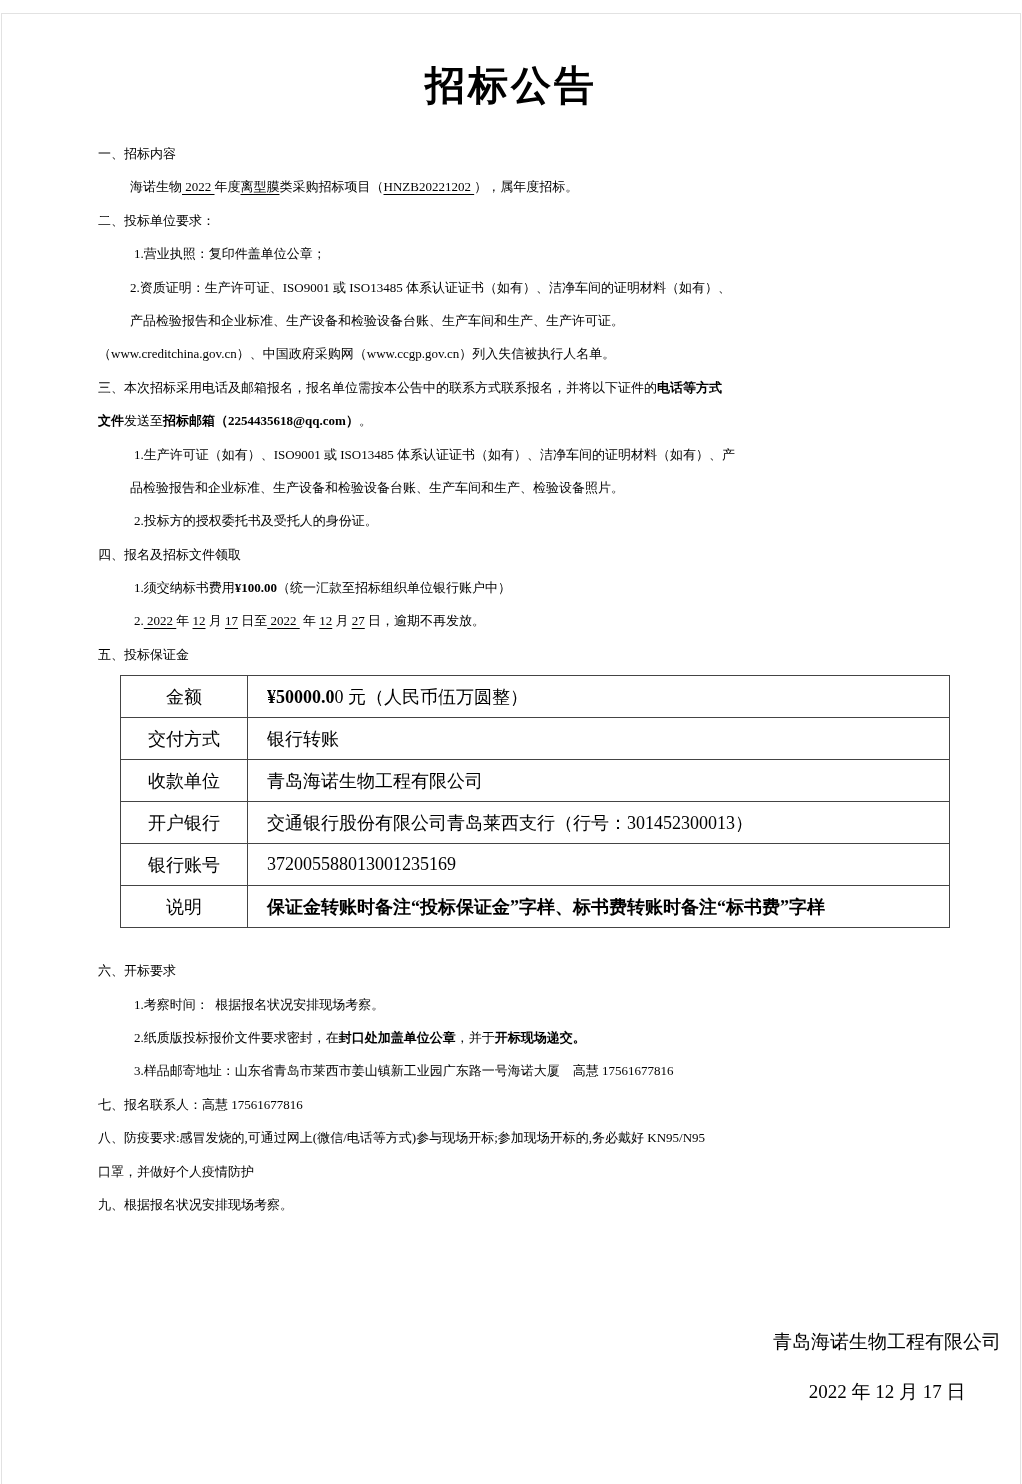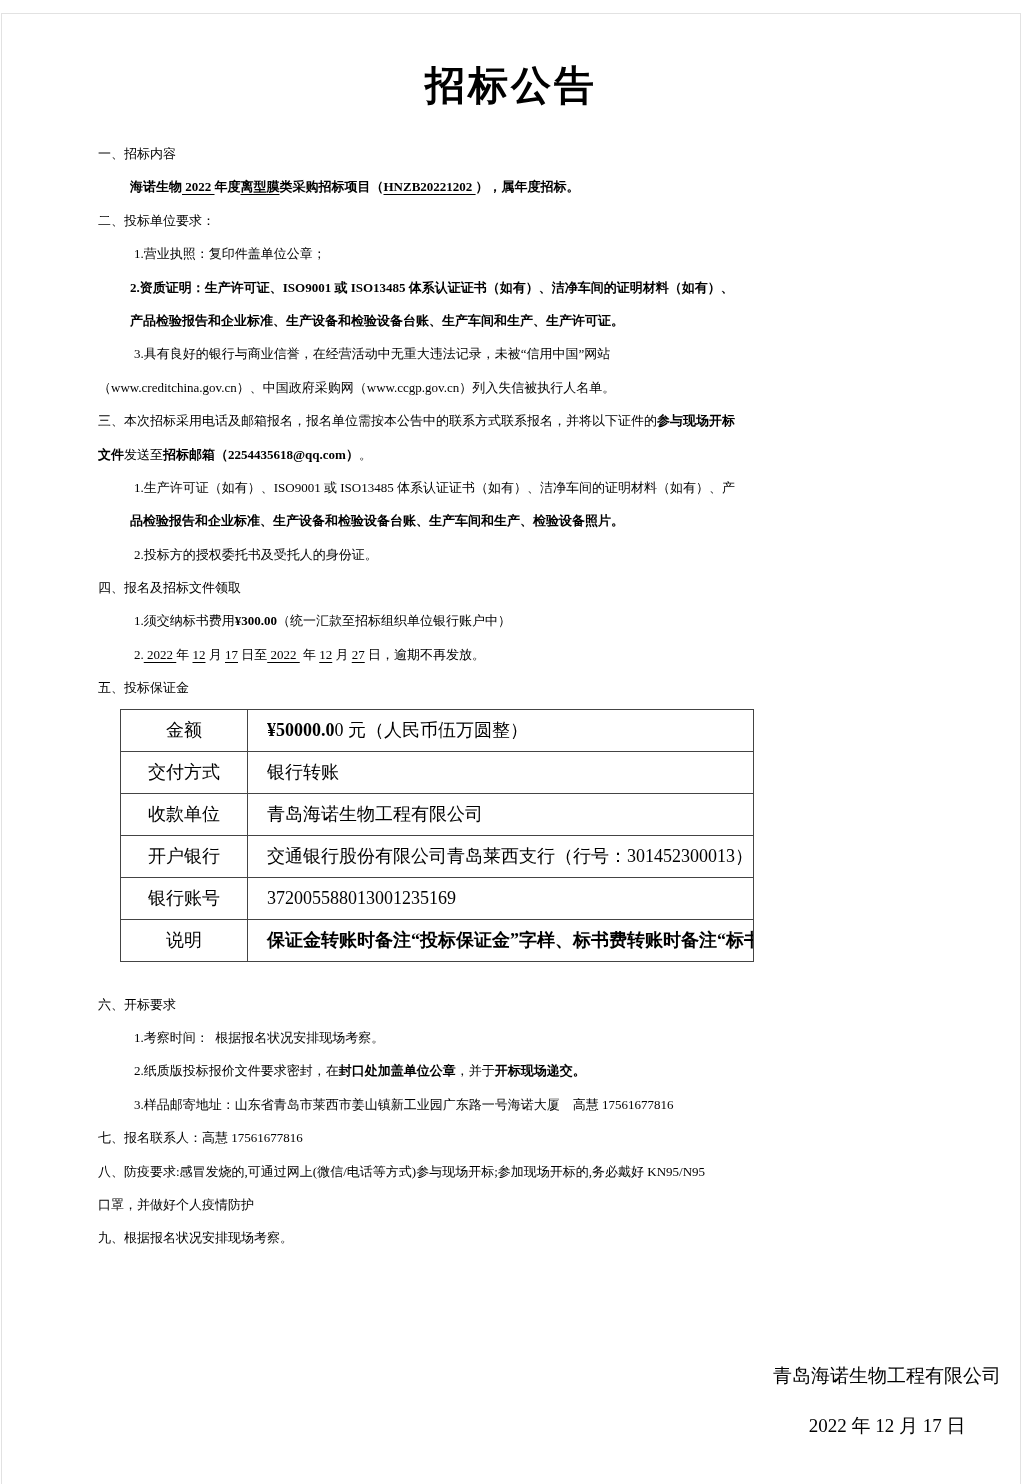--- a/index.html
+++ b/index.html
@@ -25,29 +25,29 @@
   }
   .content { padding:0 96px; }
   .content .first { margin-top:23px; }
   .line {
     font-size:13px;
     height:33.4px;
     line-height:33.4px;
     white-space:pre;
     overflow:visible;
   }
-  .ind1 { padding-left:32px;font-weight:bold; }
+  .ind1 { padding-left:32px; }
   .ind2 { padding-left:36px; }
   .b { font-weight:bold; }
   .u { text-decoration:underline; text-underline-offset:3px; }
 
   table.bond {
     border-collapse:collapse;
     margin:4px 0 0 22px;
-    width:634px;
+    width:830px;
     table-layout:fixed;
   }
   table.bond td {
     border:1px solid #444;
     height:39px;
     font-size:18px;
     vertical-align:middle;
     white-space:pre;
     overflow:hidden;
   }
@@ -71,29 +71,28 @@
 <div class="page">
   <div class="doc-title">招标公告</div>
 
   <div class="content">
     <div class="line first"><span>一、招标内容</span></div>
     <div class="line ind1"><span>海诺生物</span><span class="u"> 2022 </span><span>年度</span><span class="u">离型膜</span><span>类采购招标项目（</span><span class="u">HNZB20221202 </span><span>），属年度招标。</span></div>
     <div class="line"><span>二、投标单位要求：</span></div>
     <div class="line ind2"><span>1.营业执照：复印件盖单位公章；</span></div>
     <div class="line ind1"><span>2.资质证明：生产许可证、ISO9001 或 ISO13485 体系认证证书（如有）、洁净车间的证明材料（如有）、</span></div>
     <div class="line ind1"><span>产品检验报告和企业标准、生产设备和检验设备台账、生产车间和生产、生产许可证。</span></div>
-    <div class="line ind2"><span>3.具有良好的银行与商业信誉，在经营活动中无重大违法记录，未被“信用中国”网站</span></div>
     <div class="line"><span>（www.creditchina.gov.cn）、中国政府采购网（www.ccgp.gov.cn）列入失信被执行人名单。</span></div>
-    <div class="line"><span>三、本次招标采用电话及邮箱报名，报名单位需按本公告中的联系方式联系报名，并将以下证件的</span><span class="b">参与现场开标</span></div>
+    <div class="line"><span>三、本次招标采用电话及邮箱报名，报名单位需按本公告中的联系方式联系报名，并将以下证件的</span><span class="b">电话等方式</span></div>
     <div class="line"><span class="b">文件</span><span>发送至</span><span class="b">招标邮箱（2254435618@qq.com）</span><span>。</span></div>
     <div class="line ind2"><span>1.生产许可证（如有）、ISO9001 或 ISO13485 体系认证证书（如有）、洁净车间的证明材料（如有）、产</span></div>
     <div class="line ind1"><span>品检验报告和企业标准、生产设备和检验设备台账、生产车间和生产、检验设备照片。</span></div>
     <div class="line ind2"><span>2.投标方的授权委托书及受托人的身份证。</span></div>
     <div class="line"><span>四、报名及招标文件领取</span></div>
-    <div class="line ind2"><span>1.须交纳标书费用</span><span class="b">¥300.00</span><span>（统一汇款至招标组织单位银行账户中）</span></div>
+    <div class="line ind2"><span>1.须交纳标书费用</span><span class="b">¥100.00</span><span>（统一汇款至招标组织单位银行账户中）</span></div>
     <div class="line ind2"><span>2.</span><span class="u"> 2022 </span><span>年 </span><span class="u">12</span><span> 月 </span><span class="u">17</span><span> 日至</span><span class="u"> 2022 </span><span> 年 </span><span class="u">12</span><span> 月 </span><span class="u">27</span><span> 日，逾期不再发放。</span></div>
     <div class="line"><span>五、投标保证金</span></div>
 
     <table class="bond">
       <tbody>
         <tr>
           <td class="lbl">金额</td>
           <td class="val"><span class="b">¥50000.0</span><span>0 元（人民币伍万圆整）</span></td>
         </tr>
         <tr>

